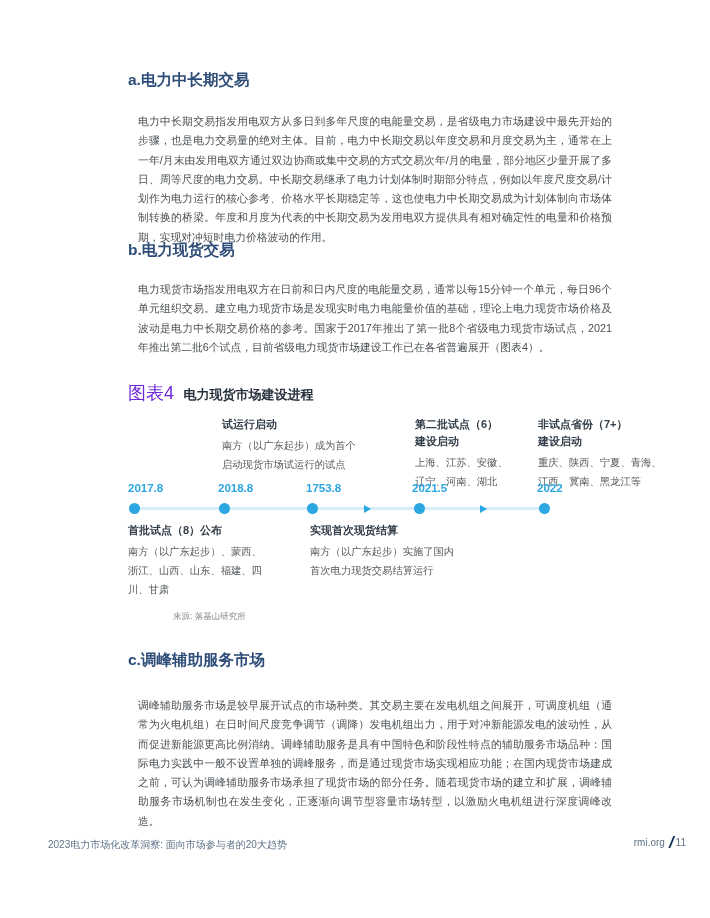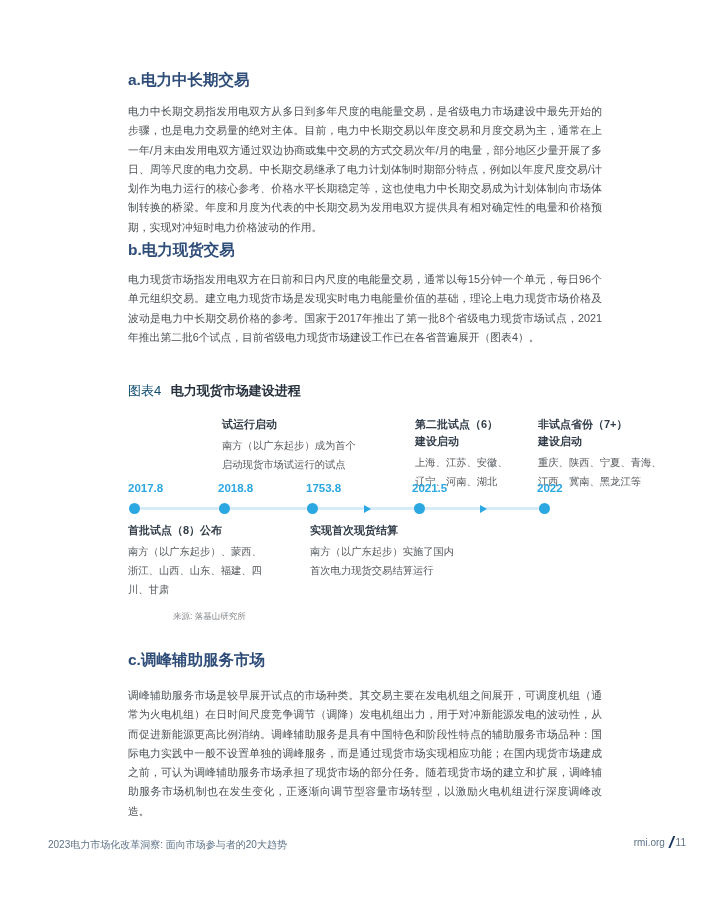--- a/index.html
+++ b/index.html
@@ -11,25 +11,25 @@
     overflow:hidden;
     padding-left:24px;
   }
   .sec-heading{
     position:absolute;left:128px;width:480px;
     font-size:15.5px;font-weight:bold;color:#2e4c78;margin:0;
   }
   .body-para{
     position:absolute;left:128px;width:474px;
     font-size:10.8px;line-height:19.3px;color:#4b5054;
-    text-align:justify;margin:0;
+    text-align:justify;margin:10px;
   }
   .fig-header{position:absolute;left:128px;top:381px;width:480px;}
   .fig-label{
-    display:inline-block;font-size:13px;color:#0c4a6e;vertical-align:baseline;
+    display:inline-block;font-size:18px;color:#6d28d9;vertical-align:baseline;
   }
   .fig-title{
     display:inline-block;margin-left:5px;font-size:13px;font-weight:bold;color:#27313d;
   }
   .timeline{position:absolute;left:128px;top:414px;width:582px;height:192px;}
   .tl-event{position:absolute;}
   .tl-title{
     font-size:11px;font-weight:bold;color:#323d49;line-height:17px;
     white-space:pre-line;margin:0 0 3px 0;
   }

